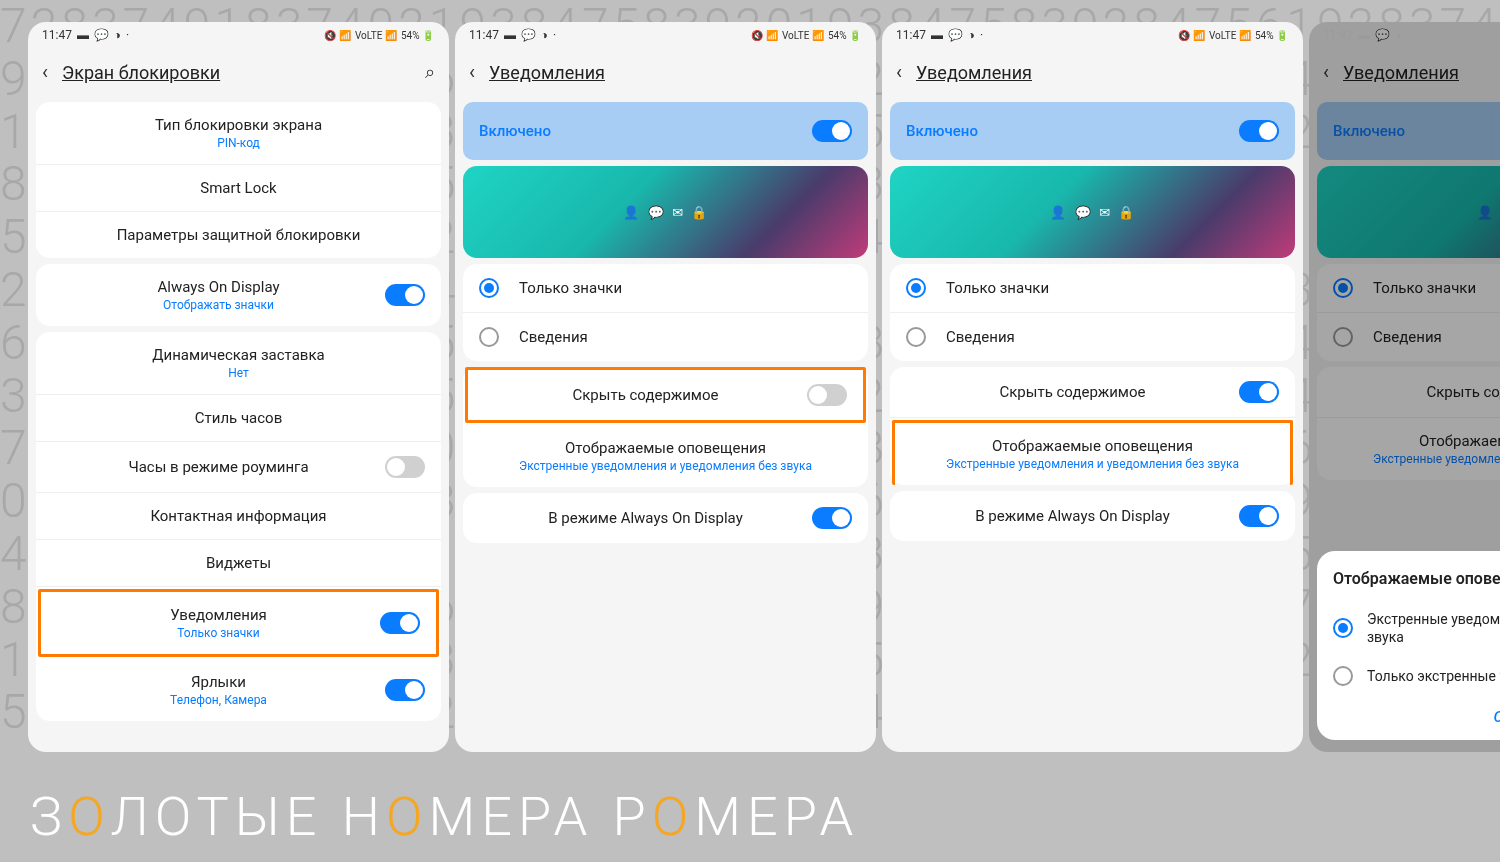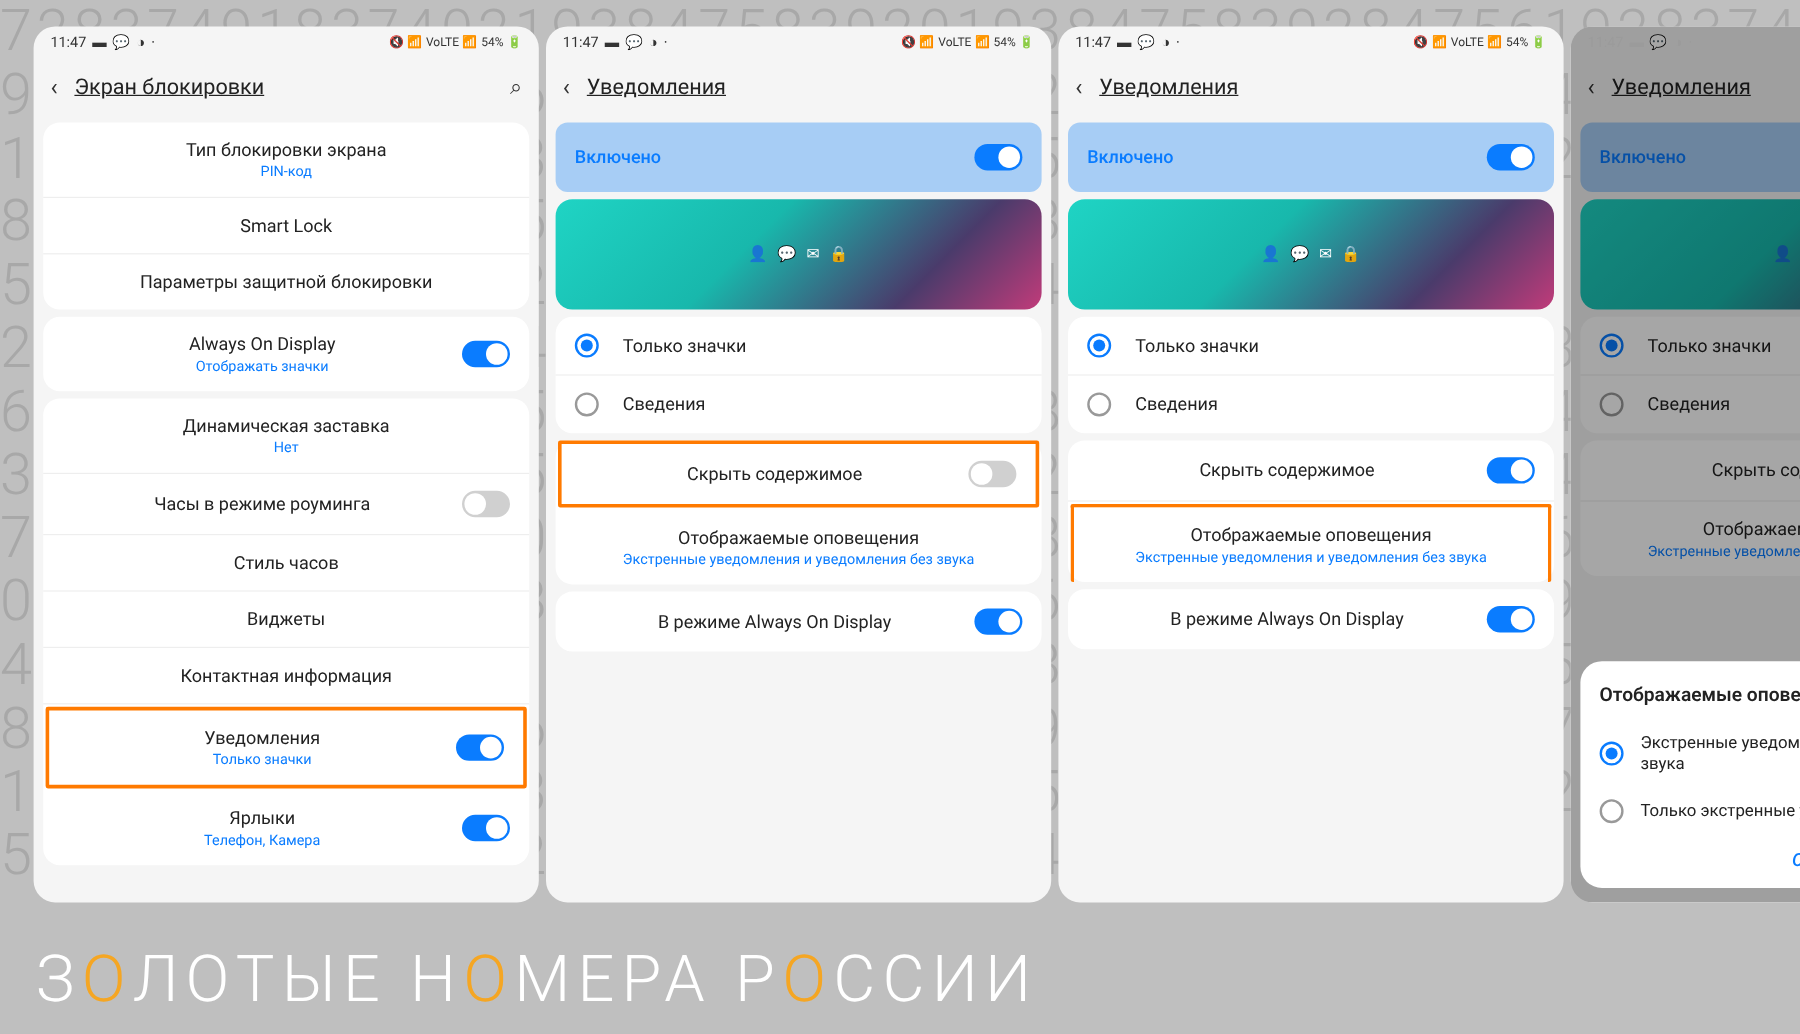--- a/index.html
+++ b/index.html
@@ -116,37 +116,37 @@
     </div>
     <div class="section">
       <div class="row">
             <div class="row-text">
               <div class="row-title">Динамическая заставка</div>
               <div class="row-sub">Нет</div>
             </div>
           </div>
       <div class="row">
             <div class="row-text">
+              <div class="row-title">Стиль часов</div>
+            </div>
+          </div>
+      <div class="row">
+            <div class="row-text">
               <div class="row-title">Часы в режиме роуминга</div>
             </div>
             <div class="toggle off"></div>
           </div>
       <div class="row">
             <div class="row-text">
-              <div class="row-title">Стиль часов</div>
+              <div class="row-title">Контактная информация</div>
             </div>
           </div>
       <div class="row">
             <div class="row-text">
               <div class="row-title">Виджеты</div>
-            </div>
-          </div>
-      <div class="row">
-            <div class="row-text">
-              <div class="row-title">Контактная информация</div>
             </div>
           </div>
       <div class="row row-hl">
             <div class="row-text">
               <div class="row-title">Уведомления</div>
               <div class="row-sub">Только значки</div>
             </div>
             <div class="toggle on"></div>
           </div>
       <div class="row">
@@ -353,14 +353,14 @@
 
 </div>
 
 <div class="footer-text">
 <span>З</span>
     <span class="o-gold">О</span>
     <span>ЛОТЫЕ&nbsp;Н</span>
     <span class="o-gold">О</span>
     <span>МЕРА&nbsp;Р</span>
     <span class="o-gold">О</span>
-    <span>ССИИ</span>
+    <span>МЕРА</span>
 </div>
 
 </body></html>

